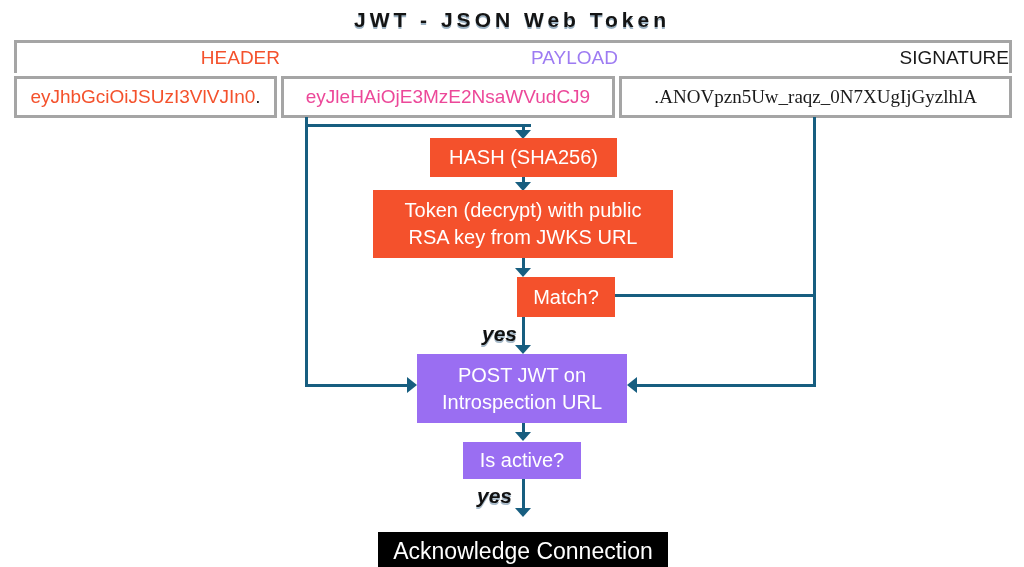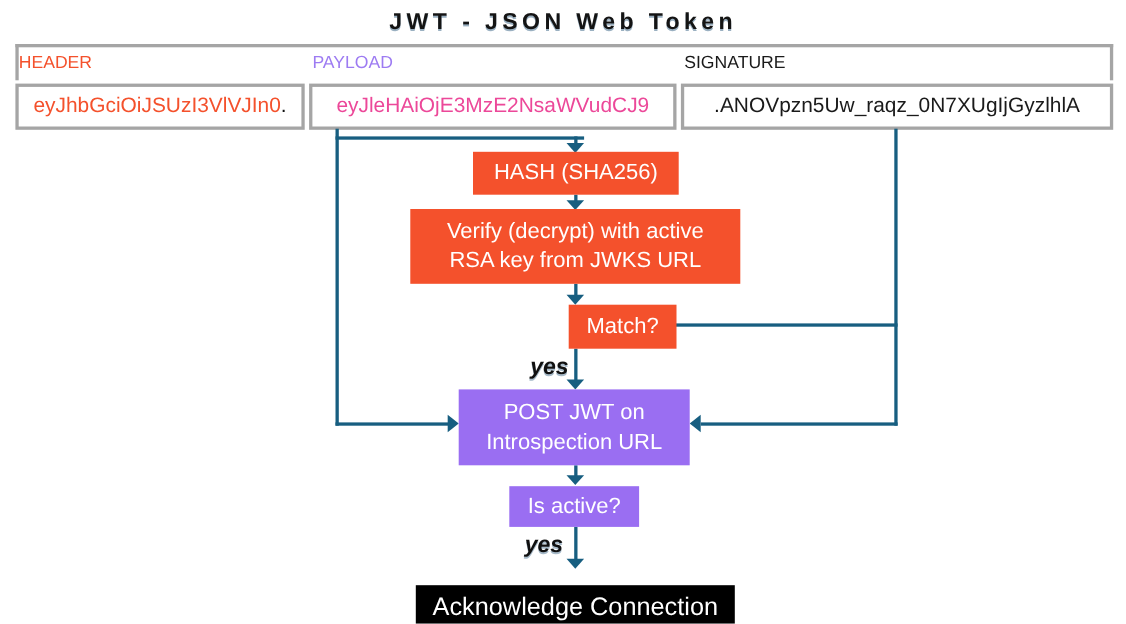--- a/index.html
+++ b/index.html
@@ -12,22 +12,22 @@
     position:absolute;left:0;top:8;width:1024px;top:8px;text-align:center;
     font-size:21px;font-weight:bold;letter-spacing:4px;color:#141414;
     text-shadow:0 2px 0 rgba(32,80,118,.45);
   }
   
   .label-row{
     position:absolute;left:14px;top:40px;width:992px;height:30px;background:#ffffff;
     border:3px solid #a5a5a5;border-bottom:none;
   }
   .label-row .sec-label{
-    position:absolute;top:2px;height:26px;line-height:26px;text-align:left;
-    font-size:16px;font-weight:500;
+    position:absolute;top:2px;height:26px;line-height:26px;text-align:right;
+    font-size:19px;font-weight:500;
   }
   .token-box{
     position:absolute;top:76px;height:36px;background:#ffffff;border:3px solid #a5a5a5;
     text-align:center;line-height:36px;font-size:19px;white-space:nowrap;
   }
   
   .node{
     position:absolute;color:#ffffff;text-align:center;font-size:20px;
     display:flex;align-items:center;justify-content:center;flex-direction:column;
     line-height:1.35;
@@ -56,21 +56,21 @@
     <div class="sec-label" style="left:605px;width:387px;color:#1a1a1a;">SIGNATURE</div>
   </div>
 
   <div class="token-box" style="left:14px;width:257px;">
     <span style="color:#f4512c;">eyJhbGciOiJSUzI3VlVJIn0</span><span style="color:#111;">.</span>
   </div>
   <div class="token-box" style="left:281px;width:328px;">
     <span style="color:#ec4899;">eyJleHAiOjE3MzE2NsaWVudCJ9</span>
   </div>
   <div class="token-box" style="left:619px;width:387px;">
-    <span style="color:#111;">.</span><span style="color:#1a1a1a;">ANOVpzn5Uw_raqz_0N7XUgIjGyzlhlA</span>
+    <span style="color:#111;">.</span><span style="color:#1a1a1a;font-family:Liberation Serif, serif;">ANOVpzn5Uw_raqz_0N7XUgIjGyzlhlA</span>
   </div>
 
   <div class="vline" style="left:305px;top:117px;width:3px;height:270px;background:#175e80;"></div>
 
   <div class="hline" style="left:305px;top:124px;width:226px;height:3px;background:#175e80;"></div>
   <div class="vline" style="left:522px;top:124px;width:3px;height:8px;background:#175e80;"></div>
   <div class="arr down" style="left:515px;top:130px;border-top-color:#175e80;"></div>
 
   <div class="hline" style="left:305px;top:384px;width:103px;height:3px;background:#175e80;"></div>
   <div class="arr right" style="left:407px;top:377px;border-left-color:#175e80;"></div>
@@ -96,21 +96,21 @@
   <div class="arr down" style="left:515px;top:432px;border-top-color:#175e80;"></div>
 
   <div class="vline" style="left:522px;top:479px;width:3px;height:30px;background:#175e80;"></div>
   <div class="arr down" style="left:515px;top:508px;border-top-color:#175e80;"></div>
 
   <div class="node" style="left:430px;top:138px;width:187px;height:39px;background:#f4512c;text-align:center;">
     <span>HASH (SHA256)</span>
   </div>
 
   <div class="node" style="left:373px;top:190px;width:300px;height:68px;background:#f4512c;">
-    <span>Verify (decrypt) with active</span>
+    <span>Token (decrypt) with public</span>
     <span>RSA key from JWKS URL</span>
   </div>
 
   <div class="node" style="left:473px;top:277px;width:98px;height:40px;background:#f4512c;margin-left:44px;">
     <span>Match?</span>
   </div>
 
   <div class="yes" style="left:455px;top:322px;width:62px;">yes</div>
 
   <div class="node" style="left:417px;top:354px;width:210px;height:69px;background:#9a6ef2;">

